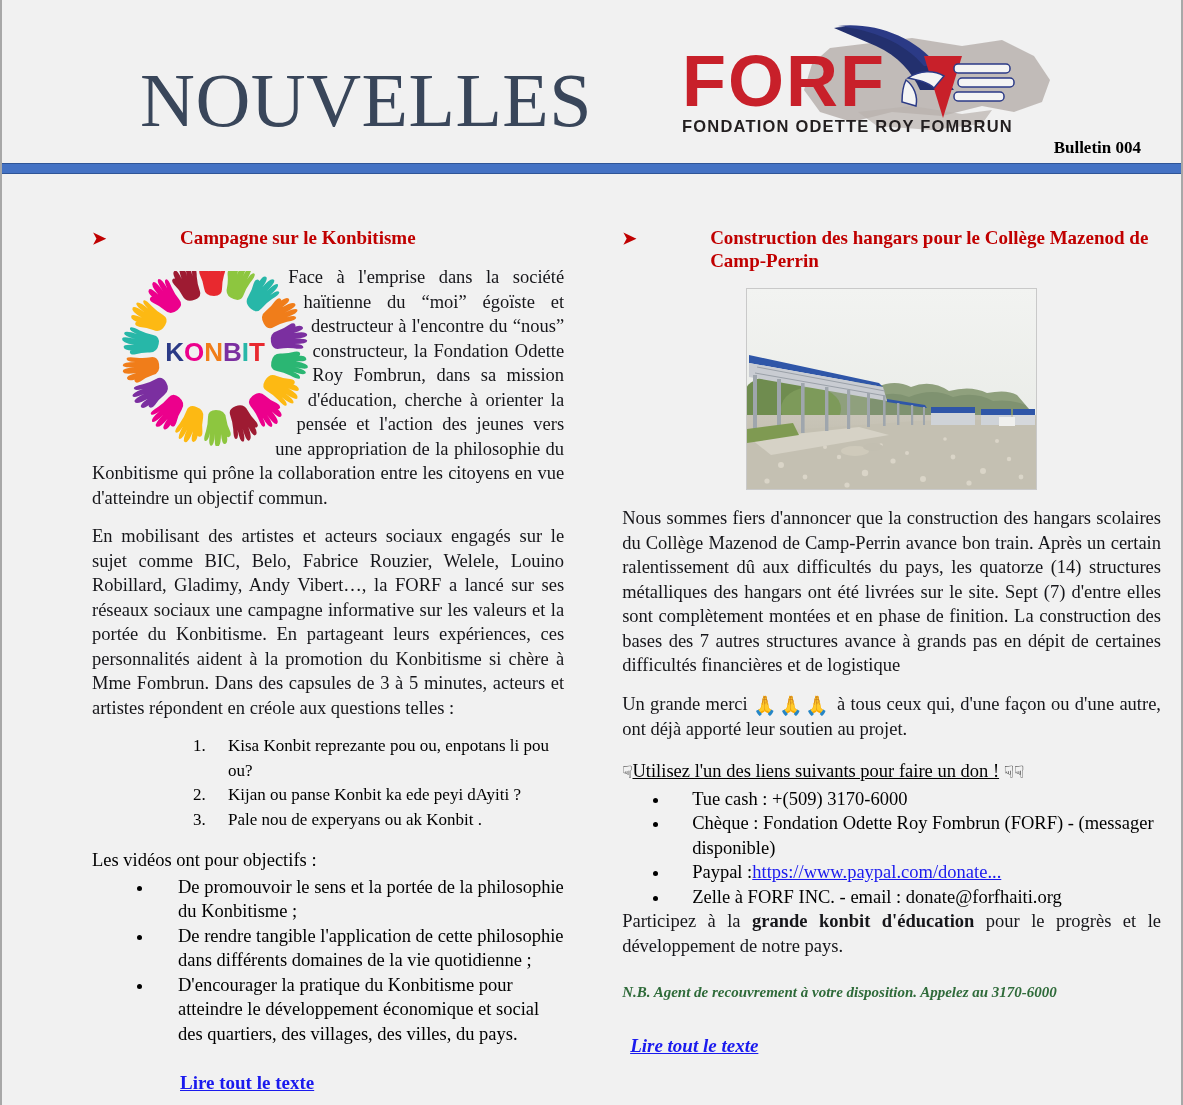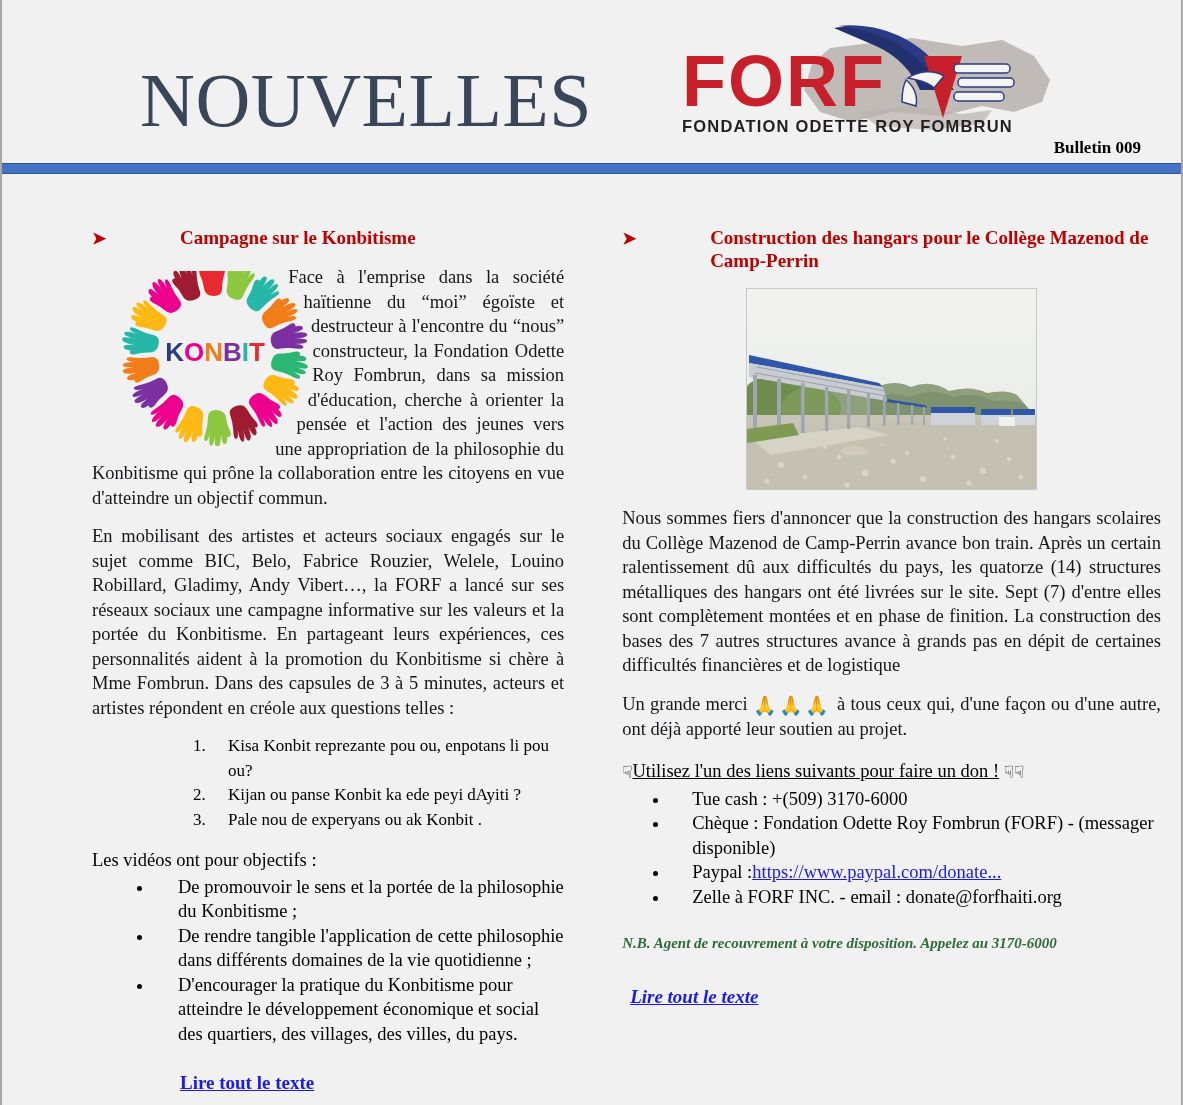--- a/index.html
+++ b/index.html
@@ -255,21 +255,21 @@
         <path d="M246 58 C258 50 272 50 282 56 L272 68 C266 62 256 60 246 58 Z" fill="#f4f4f4" stroke="#2b3a86" stroke-width="1.5"></path>
         <path d="M244 60 C252 66 256 76 254 86 L240 82 C240 74 241 66 244 60 Z" fill="#f4f4f4" stroke="#2b3a86" stroke-width="1.5"></path>
         <rect x="292" y="44" width="56" height="9" rx="4" fill="#f4f4f4" stroke="#2b3a86" stroke-width="1.5"></rect>
         <rect x="296" y="58" width="56" height="9" rx="4" fill="#f4f4f4" stroke="#2b3a86" stroke-width="1.5"></rect>
         <rect x="292" y="72" width="50" height="9" rx="4" fill="#f4f4f4" stroke="#2b3a86" stroke-width="1.5"></rect>
 
         <text x="20" y="112" font-family="Liberation Sans, sans-serif" font-size="16.5" font-weight="bold" fill="#231f20" letter-spacing="1.2">FONDATION ODETTE ROY FOMBRUN</text>
       </svg>
     </div>
 
-    <div class="bulletin">Bulletin 009</div>
+    <div class="bulletin">Bulletin 004</div>
     <div class="rule"></div>
   </div>
 
   <div class="columns">
 
     <div class="col col-left">
 
       <div class="sec-head">
         <span class="arrow">➤</span>
         <span class="htxt">Campagne sur le Konbitisme</span>
@@ -467,20 +467,21 @@
 
       <div class="don-head"><span class="hand">☟</span><span class="ul">Utilisez l'un des liens suivants pour faire un don !</span> <span class="hand">☟☟</span></div>
 
       <ul class="donlist">
         <li><span>Tue cash : +(509) 3170-6000</span></li>
         <li><span>Chèque : Fondation Odette Roy Fombrun (FORF) - (messager disponible)</span></li>
         <li><span>Paypal :</span><a class="paypal-link" href="#">https://www.paypal.com/donate...</a></li>
         <li><span>Zelle à FORF INC.  - email : donate@forfhaiti.org</span></li>
       </ul>
 
+      <p class="body"><span>Participez à la </span><span class="strong">grande konbit d'éducation</span><span> pour le progrès et le développement de notre pays.</span></p>
 
       <p class="nb">N.B. Agent de recouvrement à votre disposition. Appelez au 3170-6000</p>
 
       <div class="read-more read-more-right">
         <a class="link" href="#">Lire tout le texte</a>
       </div>
     </div>
   </div>
 </div>
 

